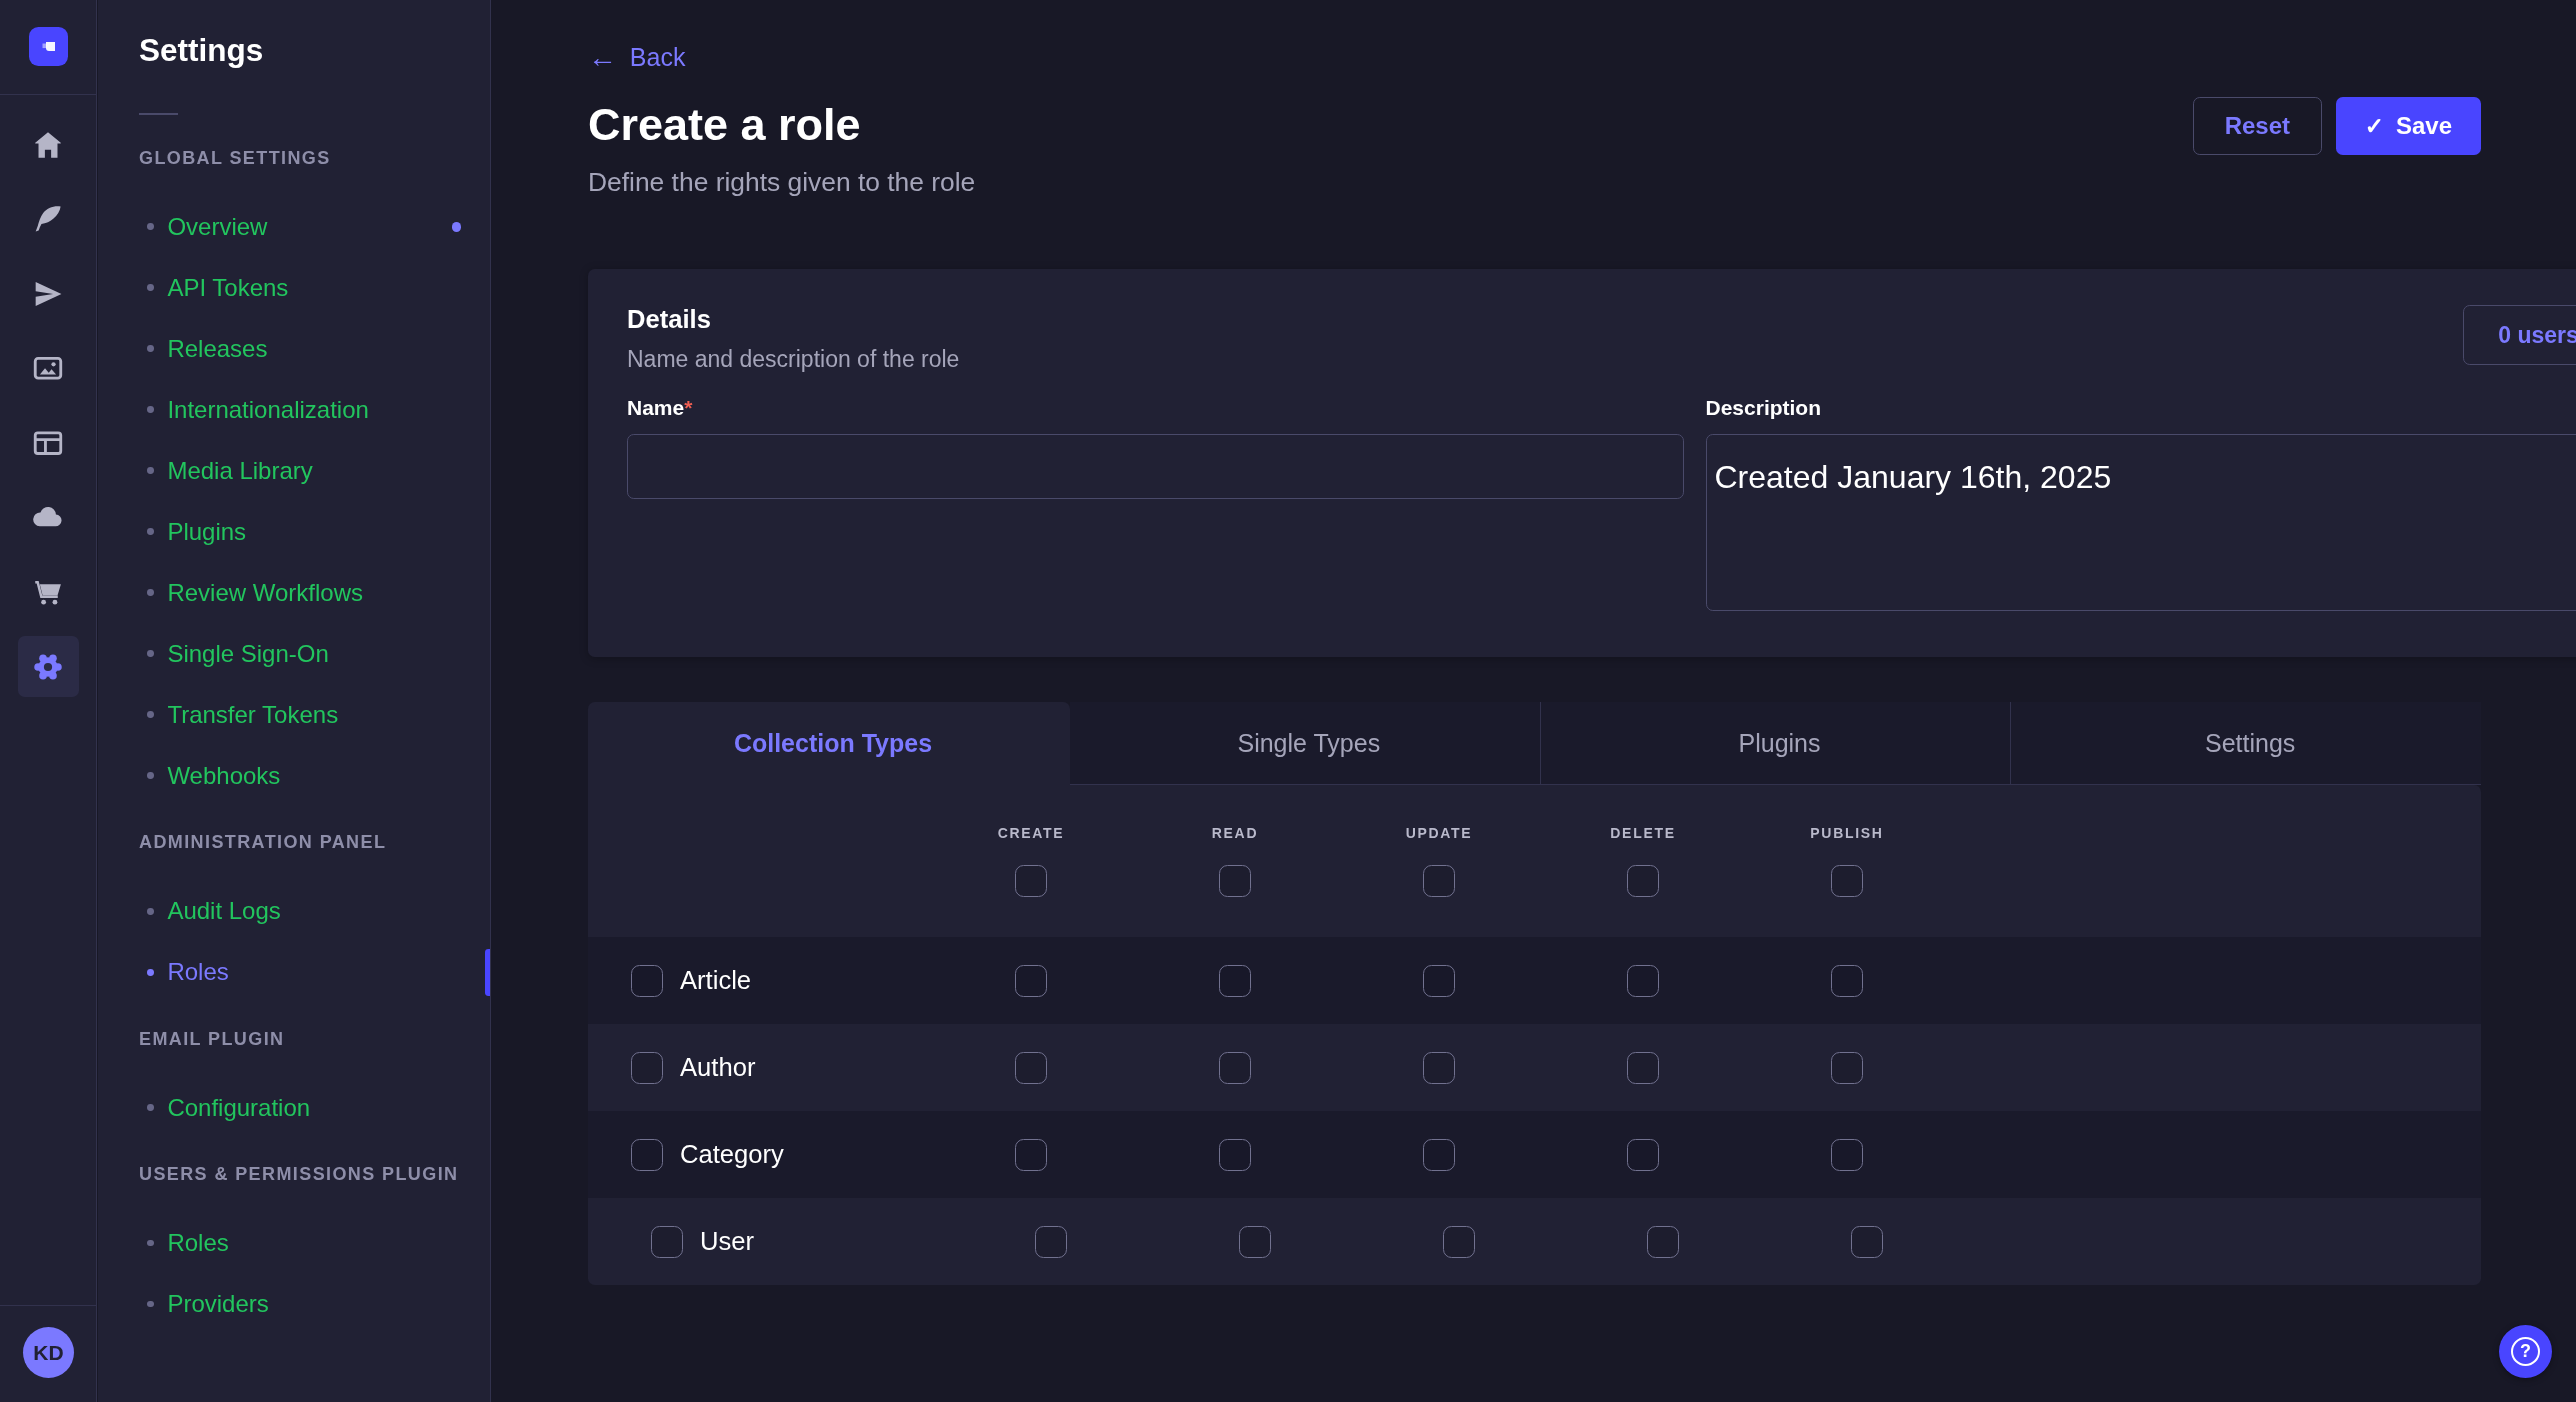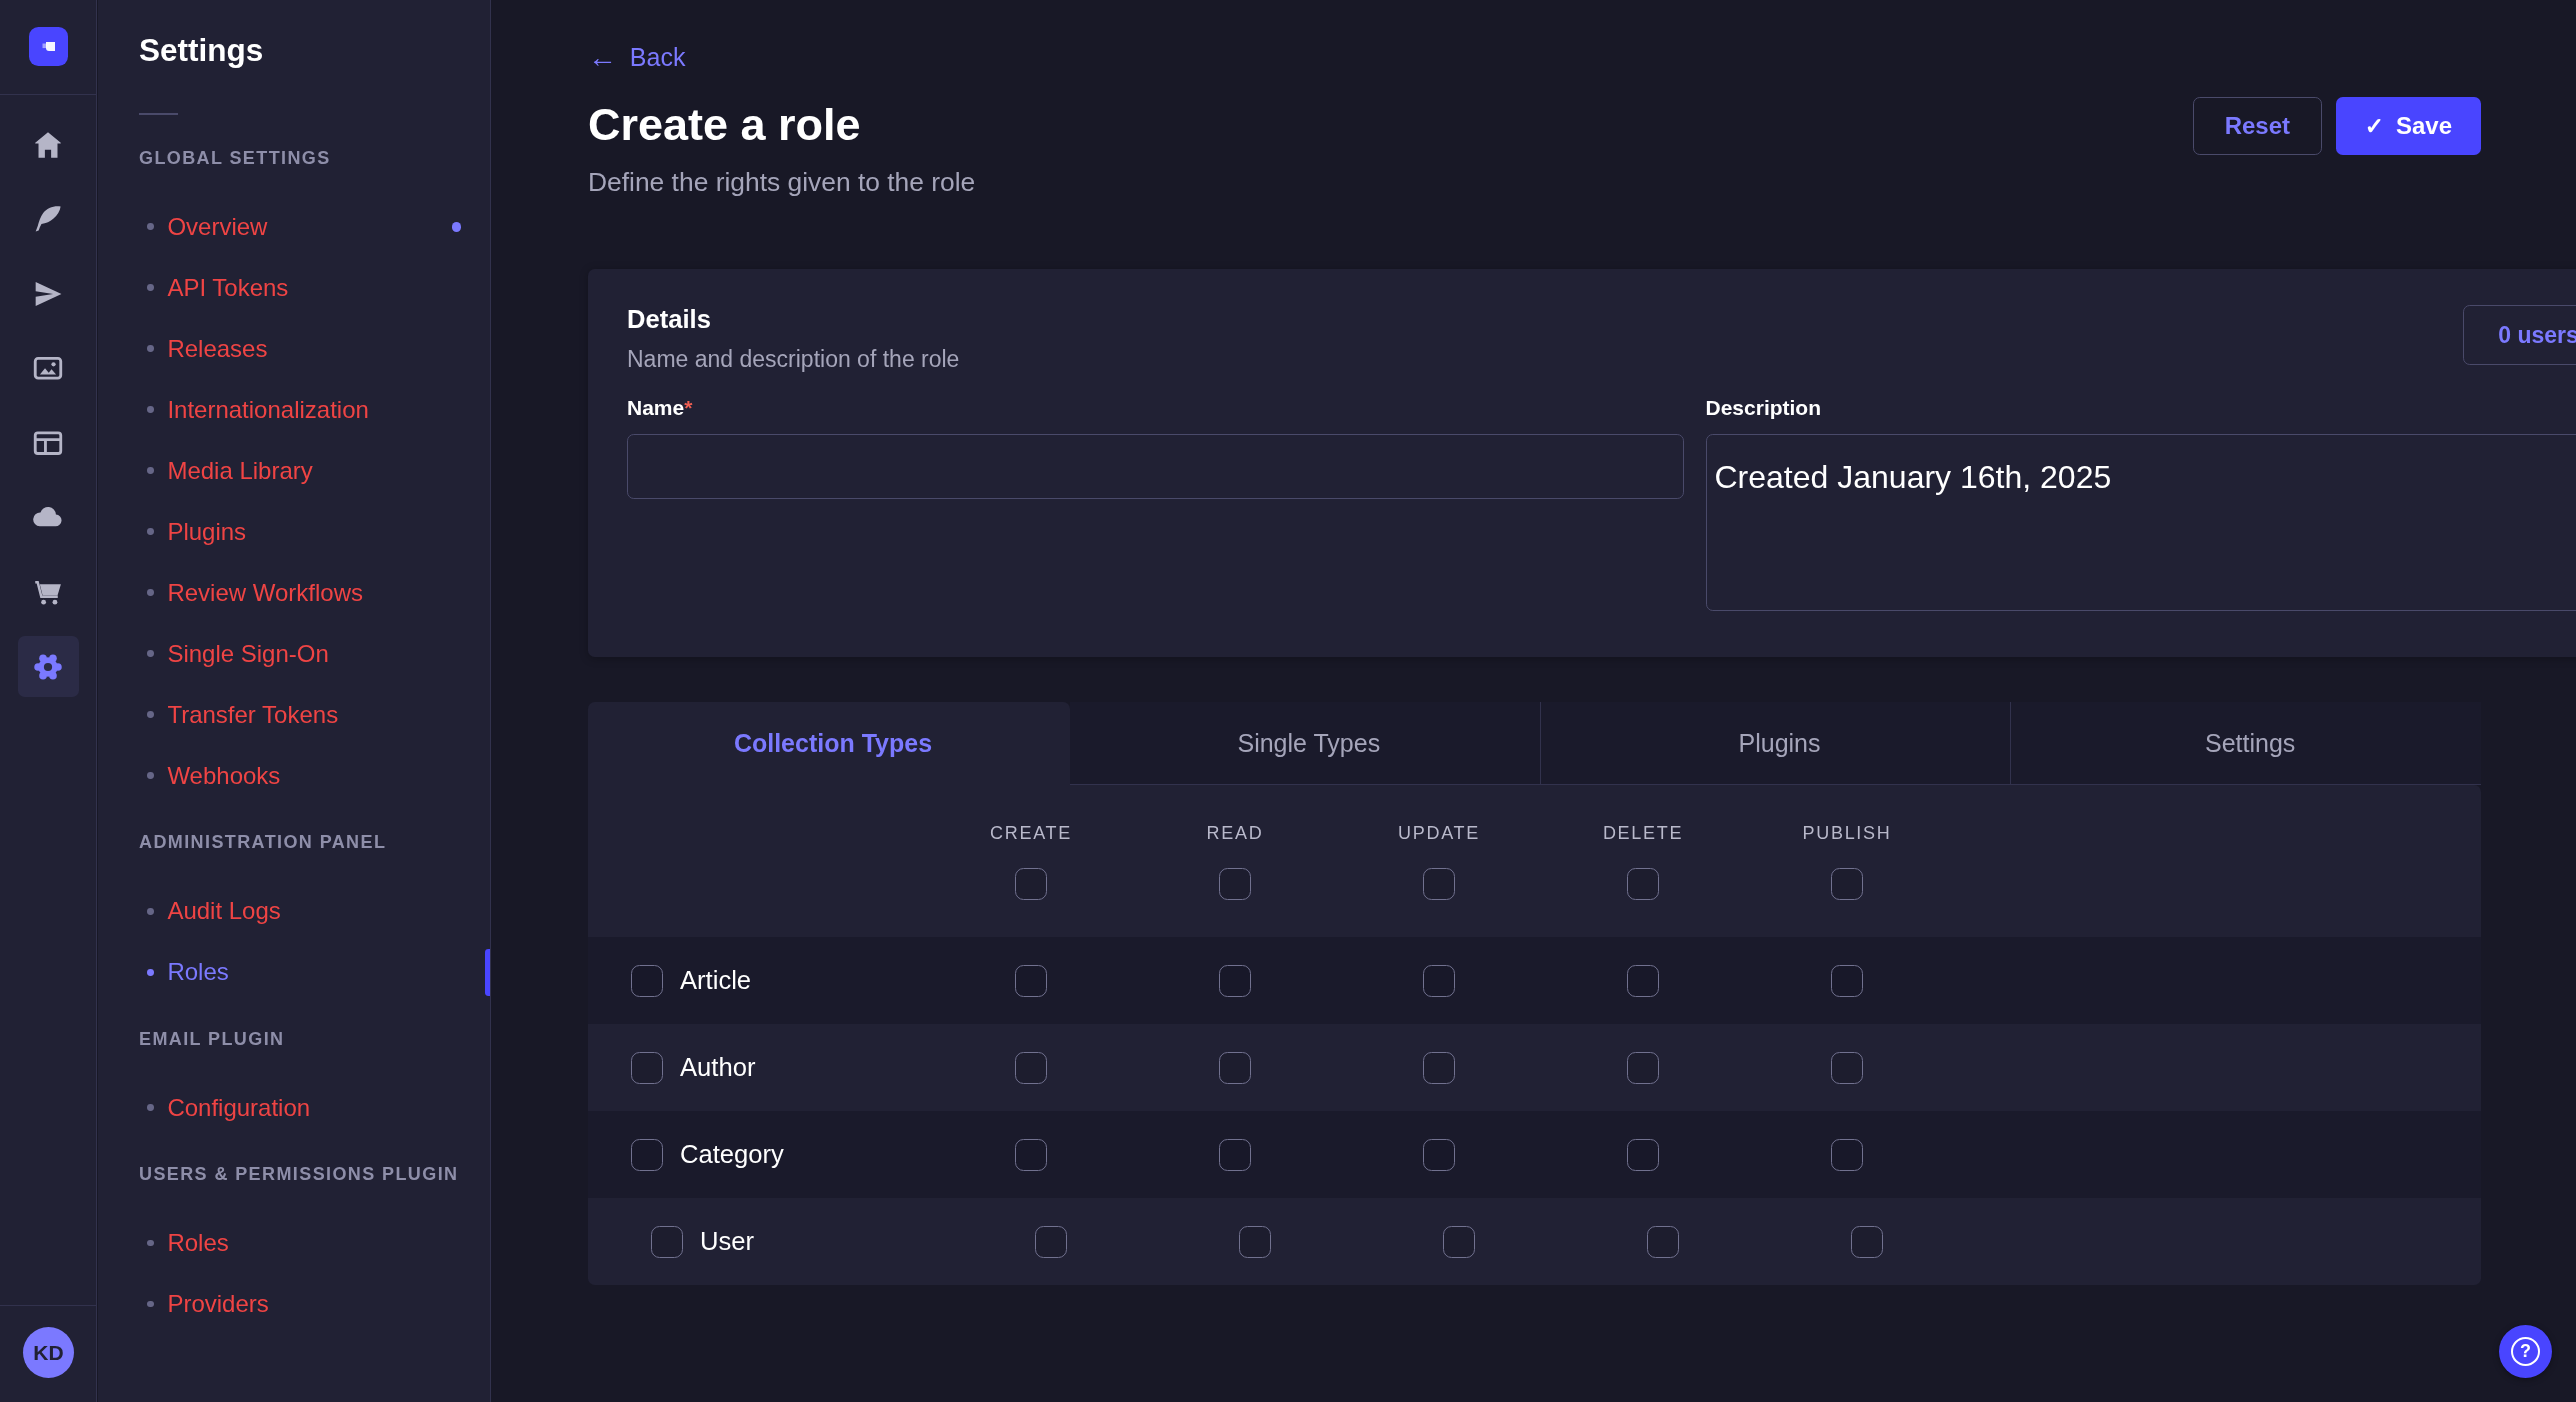--- a/index.html
+++ b/index.html
@@ -23,21 +23,21 @@
   
   .subnav { position:absolute; left:98px; top:0; width:393px; height:100%; background:#212134; border-right:0.9px solid #32324d; overflow:hidden; }
   .subnav-title { position:absolute; top:32px; left:41px; font-size:31.5px; font-weight:700; color:#ffffff; }
   .subnav-hr { position:absolute; top:113px; left:41px; width:39px; height:1.7px; background:#4a4a6a; }
   .subnav-sections { position:absolute; top:135px; left:0; right:0; }
   .snav-section h3 { height:24px; line-height:24px; margin:24px 0 26.4px 41px; font-size:18px; font-weight:700;
                      letter-spacing:1.4px; color:#8e8ea9; text-transform:uppercase; }
   .snav-section:first-child h3 { margin-top:11px; }
   .snav-section ul { list-style:none; }
   .snav-section li { position:relative; height:61px; display:flex; align-items:center; padding-left:49px; gap:13.6px;
-                     font-size:24px; color:#ef4444; cursor:pointer; }
+                     font-size:24px; color:#22c55e; cursor:pointer; }
   .snav-bullet { width:6.8px; height:6.8px; border-radius:50%; background:#666687; flex:0 0 auto; }
   .snav-section li.active { color:#7b79ff; }
   .snav-section li.active .snav-bullet { background:#7b79ff; }
   .active-bar { position:absolute; right:0; top:6.8px; bottom:6.8px; width:5.1px; background:#4945ff; border-radius:3.4px 0 0 3.4px; }
   .notif-dot { position:absolute; right:29px; width:9.4px; height:9.4px; border-radius:50%; background:#7b79ff; }
 
   
   .main { position:absolute; left:588px; top:0; width:1893px; height:100%; }
   .back-row { position:absolute; top:43px; left:0; display:flex; align-items:center; gap:12.8px; color:#7b79ff; cursor:pointer; }
   .back-arrow { font-size:29px; line-height:29px; }
@@ -72,21 +72,21 @@
   .tab { flex:1; display:flex; align-items:center; justify-content:center; font-size:25px; color:#a5a5ba;
          background:#1a1a2b; border-bottom:0.9px solid #32324d; cursor:pointer;padding-left:8px; }
   .tab.sep { border-left:0.9px solid #32324d; }
   .tab.active { flex:0 0 482px; background:#212134; color:#7b79ff; font-weight:700; border-radius:6.8px 6.8px 0 0; border-bottom:none; }
 
   
   .perm { position:absolute; top:785px; left:0; width:1893px; }
   .perm-grid { display:grid; grid-template-columns:341px repeat(5,204px) 1fr; }
   .perm-header { height:152px; background:#212134; border-radius:0 6.8px 0 0; }
   .perm-col { display:flex; flex-direction:column; align-items:center; justify-content:center; gap:24px; }
-  .perm-col-label { font-size:18px; font-weight:400; letter-spacing:1.7px; color:#b9b9cb; text-transform:uppercase; }
+  .perm-col-label { font-size:14px; font-weight:700; letter-spacing:1.7px; color:#b9b9cb; text-transform:uppercase; }
   .checkbox { width:32px; height:32px; border:1.7px solid #71718f; border-radius:8.5px; background:rgba(24,24,38,.35); cursor:pointer; }
   .perm-row { height:87px; align-items:center; }
   .perm-row.dark { background:#1a1a2b; }
   .perm-row.light { background:#212134; }
   .perm-row:last-child { border-radius:0 0 6.8px 6.8px;padding-left:20px; }
   .perm-cell { display:flex; align-items:center; justify-content:center; }
   .row-name { display:flex; align-items:center; gap:17px; padding-left:43px; font-size:25.6px; color:#ffffff; }
 
   
   .help-fab { position:absolute; right:24px; bottom:24px; width:53px; height:53px; border-radius:50%; background:#4945ff;

